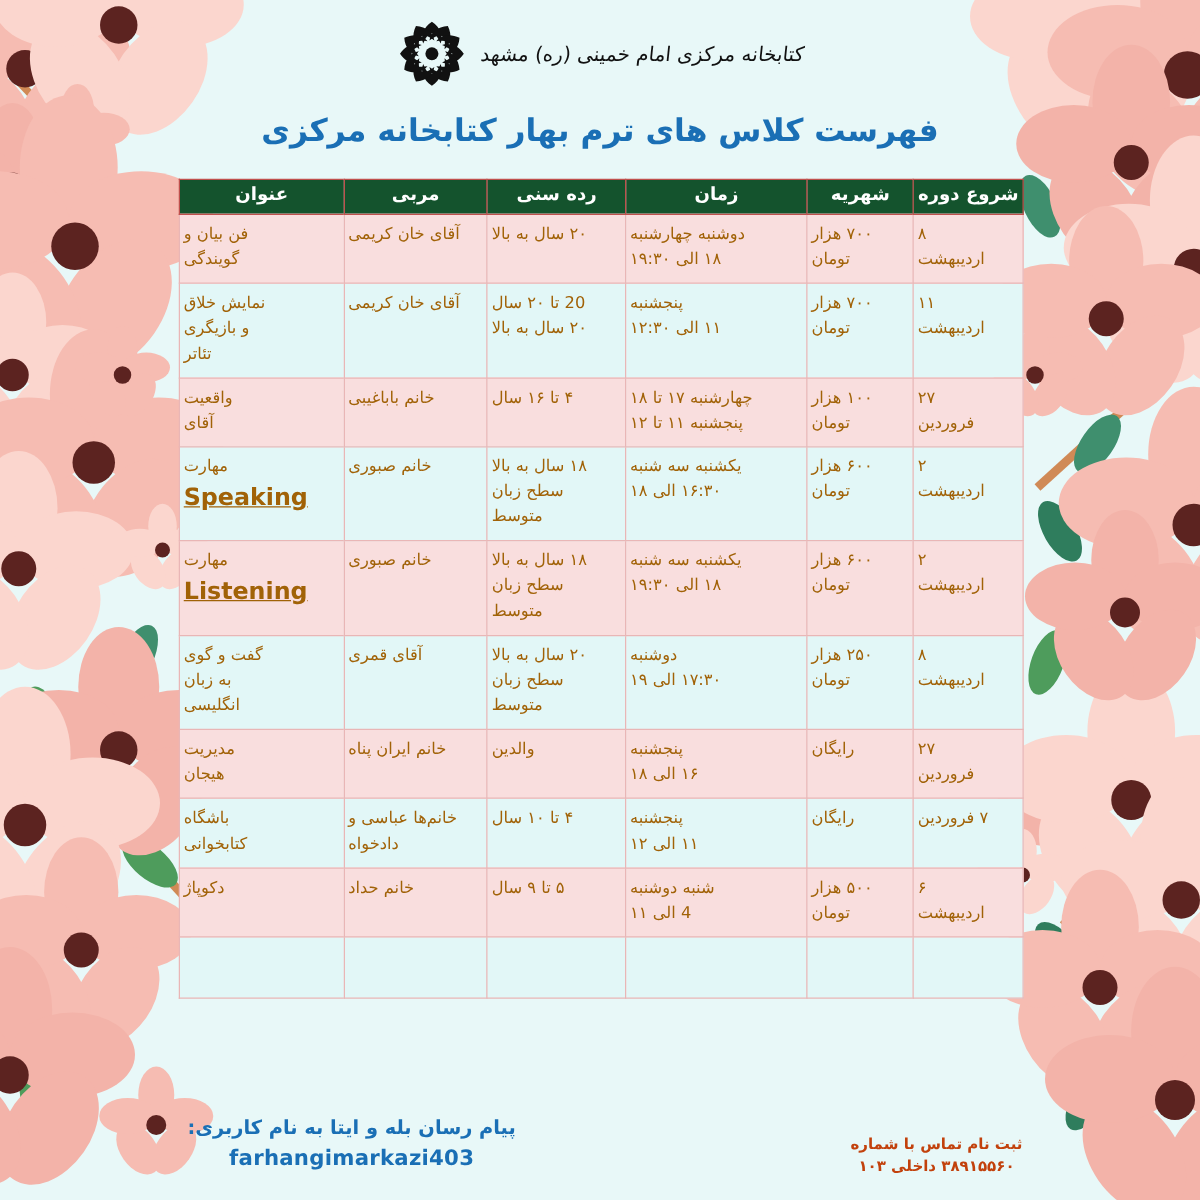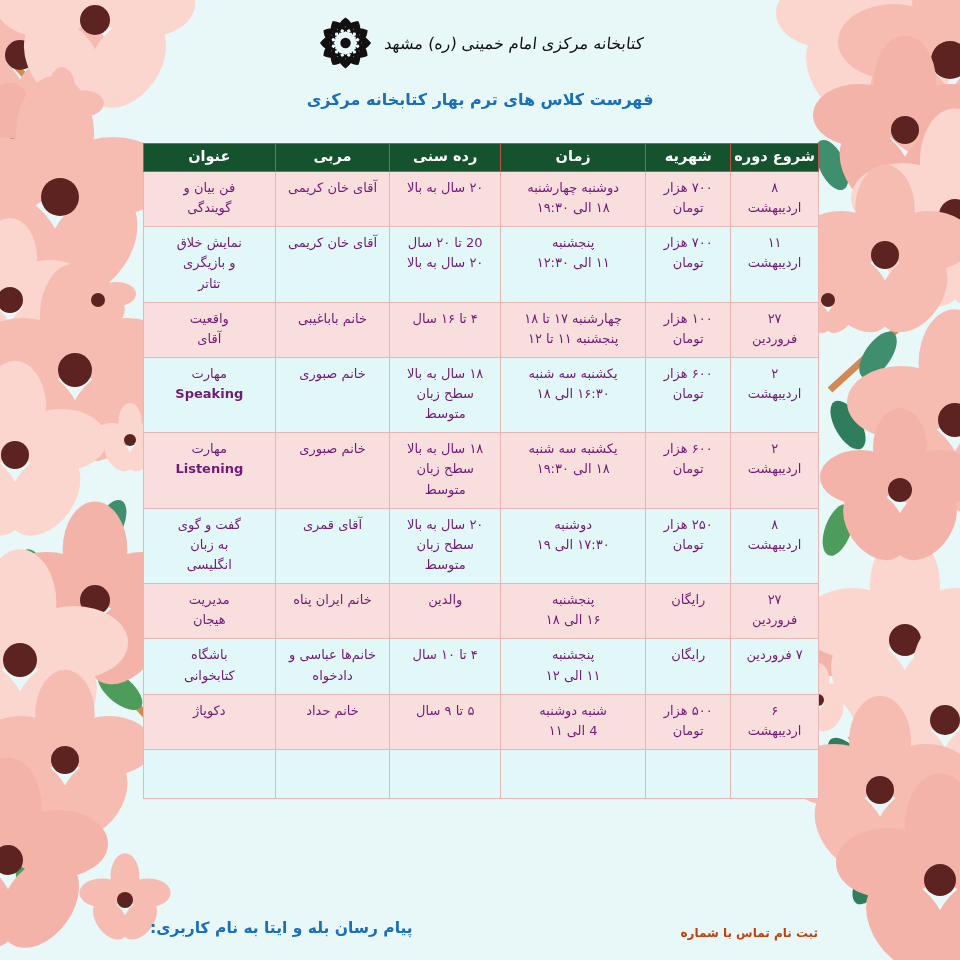--- a/index.html
+++ b/index.html
@@ -24,45 +24,45 @@
   .logo-mark{width:58px;height:58px;flex:0 0 58px;}
   .logo-text{
     font-size:16px;color:#111;white-space:nowrap;
     font-family:"DejaVu Sans","Liberation Sans",sans-serif;
     transform:skewX(-6deg);letter-spacing:-0.5px;
   }
 
   
   .title{
     position:absolute;top:90px;left:0;right:0;text-align:center;
-    font-size:16px;font-weight:bold;color:#1a6fb5;
+    font-size:25px;font-weight:bold;color:#1a6fb5;
     letter-spacing:0px;
   }
 
   
   .table-wrap{
     position:absolute;top:143px;left:143px;width:676px;
   }
   table.sched{
     width:100%;border-collapse:collapse;direction:rtl;table-layout:fixed;
   }
   table.sched th{
     background:#14532d;color:#ffffff;font-size:14.5px;font-weight:bold;
     padding:5px 2px 6px;text-align:center;border:1px solid #c0504d;
     line-height:1.1;
   }
   table.sched td{
-    border:1px solid #e9b6b6;text-align:center;vertical-align:top;
-    font-size:13px;color:#701a75;padding:6px 3px 8px;line-height:1.55;
+    border:1px solid #e9b6b6;text-align:left;vertical-align:top;
+    font-size:13px;color:#a16207;padding:6px 3px 8px;line-height:1.55;
   }
   tr.odd td{background:#f9dede;}
   tr.even td{background:#e2f7f7;}
   tr.blank td{height:34px;}
   td .ln{display:block;}
-  td .en{font-weight:bold;font-size:13px;}
+  td .en{font-weight:bold;font-size:19px;text-decoration:underline;}
 
   
   col.c-start{width:13.0%;}
   col.c-fee{width:12.6%;}
   col.c-time{width:21.5%;}
   col.c-age{width:16.4%;}
   col.c-teacher{width:17.0%;}
   col.c-title{width:19.5%;}
 
   
@@ -568,19 +568,21 @@
             <td></td>
             <td></td>
             <td></td>
           </tr>
         </tbody>
     </table>
   </div>
 
   <div class="footer-right">
     <div>ثبت نام تماس با شماره</div>
+    <div>۳۸۹۱۵۵۶۰ داخلی ۱۰۳</div>
   </div>
 
   <div class="footer-left">
     <div>پیام رسان بله و ایتا به نام کاربری:</div>
+    <span class="handle">farhangimarkazi403</span>
   </div>
 
 </div>
 
 </body></html>

